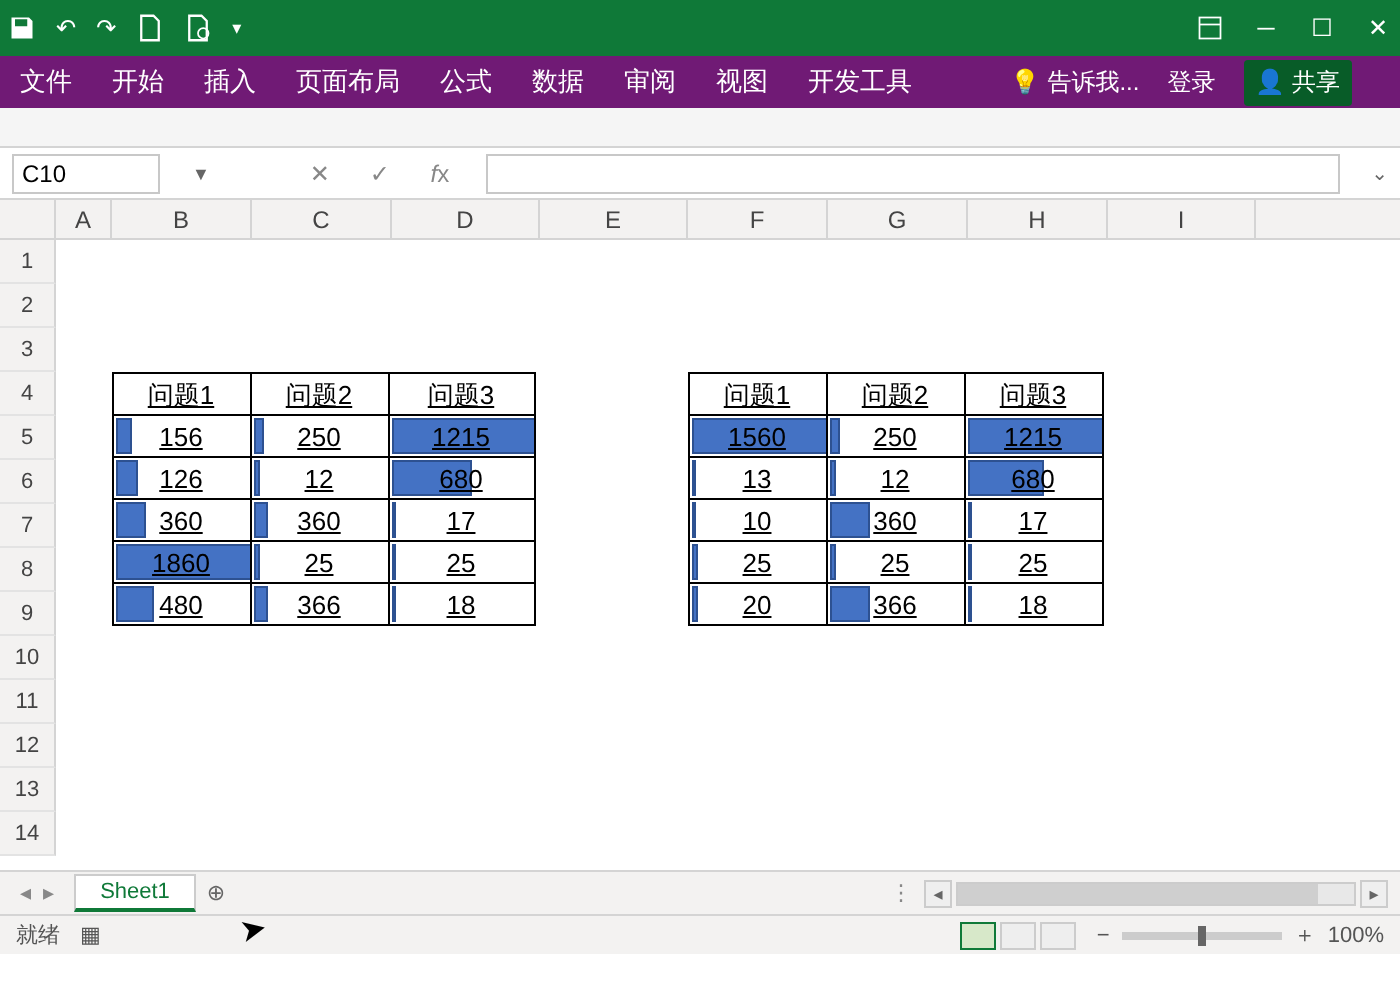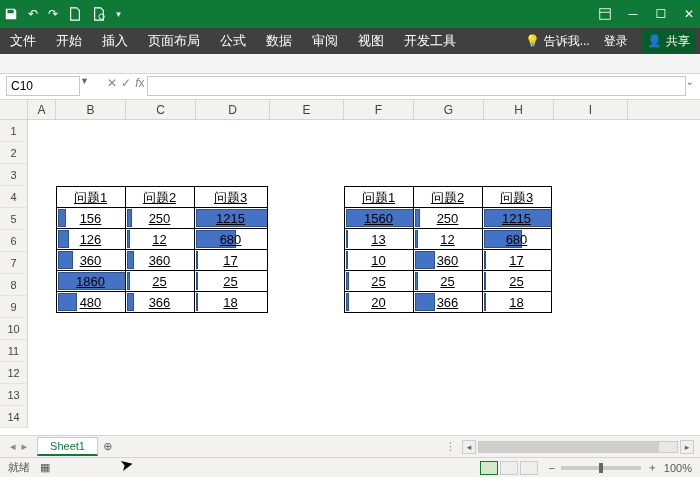--- a/index.html
+++ b/index.html
@@ -4,26 +4,26 @@
 <style>
 *{box-sizing:border-box;margin:0;padding:0;font-family:"Microsoft YaHei",Arial,sans-serif;}
 body{background:#fff;width:700px;height:500px;overflow:hidden;font-size:12px;}
 .titlebar{height:28px;background:#0f7938;color:#fff;display:flex;align-items:center;padding:0 4px;}
 .qat{display:flex;gap:10px;align-items:center;}
 .qat span,.qat svg{color:#fff;}
 .titlebar .spacer{flex:1;}
 .titlebar .title{font-size:12px;color:#fff;}
 .winbtns{display:flex;gap:14px;margin-left:auto;align-items:center;}
 .winbtns span{width:14px;text-align:center;}
-.ribbon{height:26px;background:#404040;display:flex;align-items:center;padding-left:10px;gap:20px;color:#fff;}
+.ribbon{height:26px;background:#701a75;display:flex;align-items:center;padding-left:10px;gap:20px;color:#fff;}
 .ribbon .tab{font-size:13px;cursor:pointer;}
-.ribbon .right{margin-left:auto;display:flex;gap:14px;align-items:center;padding-right:4px;}
+.ribbon .right{margin-left:auto;display:flex;gap:14px;align-items:center;padding-right:24px;}
 .share{background:#085c28;padding:3px 6px;border-radius:2px;font-size:12px;}
 .ribbonband{height:20px;background:#f5f5f5;border-bottom:1px solid #d4d4d4;}
-.namebox-row{height:26px;background:#fff;display:flex;border-bottom:1px solid #d4d4d4;padding:2px 6px;gap:0;}
+.namebox-row{height:26px;background:#fff;display:flex;align-items:center;border-bottom:1px solid #d4d4d4;padding:2px 6px;gap:16px;}
 .namebox{width:74px;height:20px;border:1px solid #c8c8c8;font-size:12px;padding-left:4px;display:flex;align-items:center;}
 .dd{font-size:9px;color:#666;}
 .fxbtn{width:14px;text-align:center;color:#888;}
 .formula{flex:1;height:20px;border:1px solid #c8c8c8;background:#fff;}
 .expand{font-size:10px;color:#666;}
 .grid-area{position:relative;height:335px;overflow:hidden;background:#fff;}
 .colheaders{display:flex;height:20px;background:#f3f2f1;border-bottom:1px solid #d4d4d4;margin-left:28px;}
 .colh{border-right:1px solid #d4d4d4;text-align:center;font-size:12px;color:#444;line-height:20px;}
 .colh.A{width:28px;} .colh.B{width:70px;} .colh.C{width:70px;} .colh.D{width:74px;}
 .colh.E{width:74px;} .colh.F{width:70px;} .colh.G{width:70px;} .colh.H{width:70px;}

